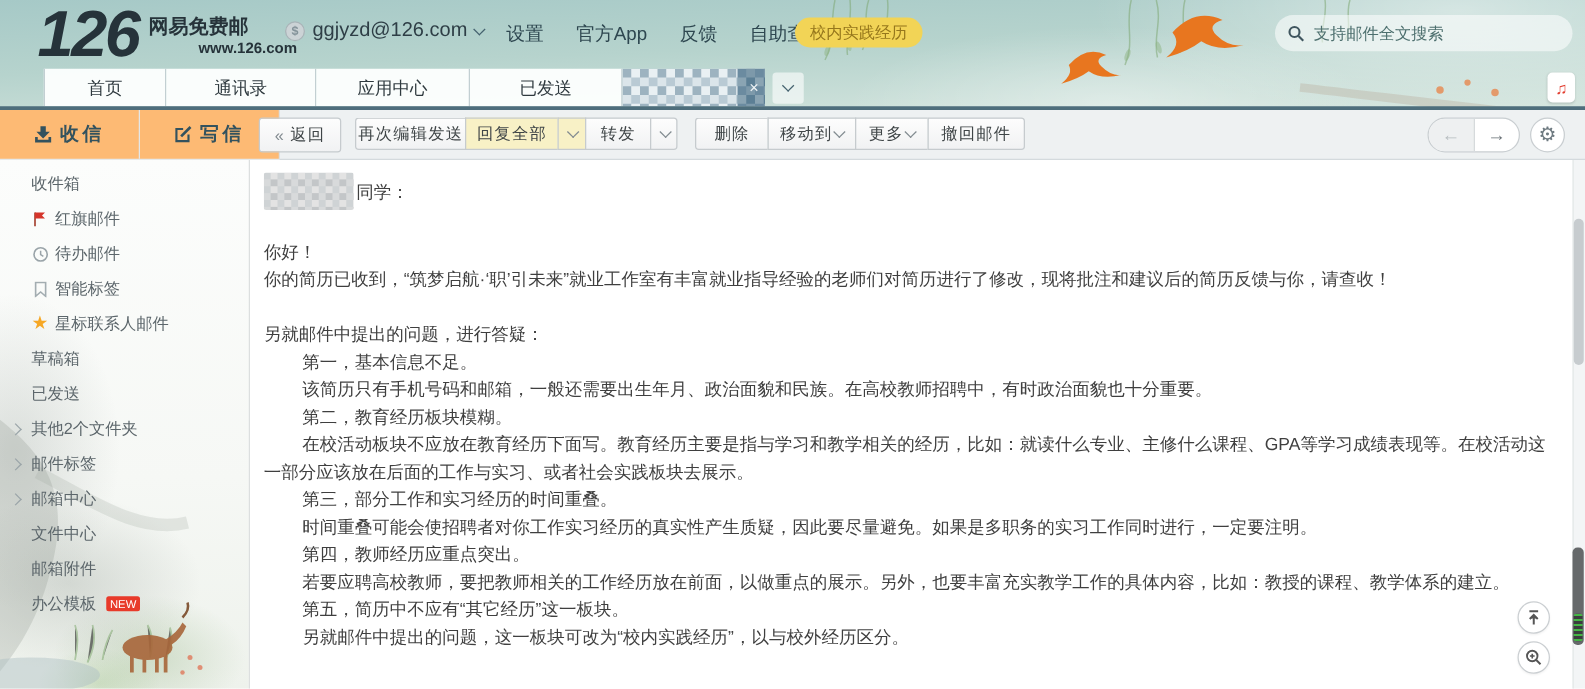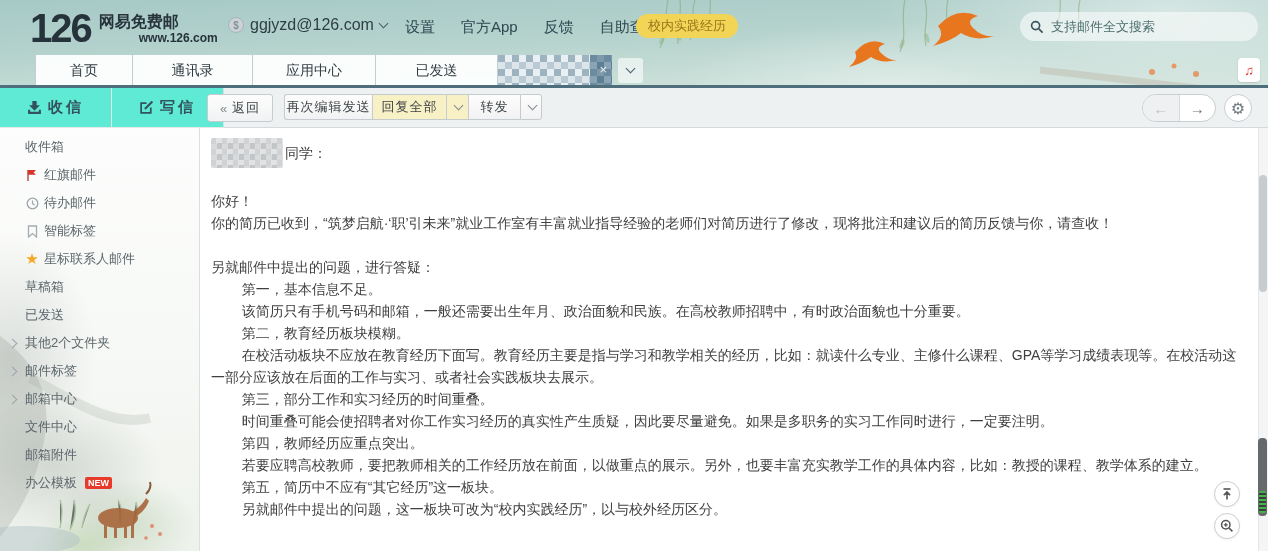--- a/index.html
+++ b/index.html
@@ -9,21 +9,21 @@
 
   
   .sky { position:absolute; left:0; top:0; width:1268px; height:88px;
          background:
            radial-gradient(420px 120px at 92% 10%, rgba(255,255,255,.45), transparent 70%),
            radial-gradient(300px 90px at 70% 95%, rgba(255,255,255,.35), transparent 70%),
            linear-gradient(178deg,#a6c9c7 0%,#b6d3cd 45%,#d6e6df 100%); }
   .deco { position:absolute; pointer-events:none; }
 
   .logo { position:absolute; left:30px; top:6px; display:flex; align-items:center; color:#26333a; }
-  .logo-num { font-size:40px; font-weight:700; letter-spacing:-2px; line-height:44px; }
+  .logo-num { font-size:52px; font-weight:700; font-style:italic; letter-spacing:-2px; line-height:44px; }
   .logo-txt { margin-left:8px; }
   .logo-brand { font-size:16px; font-weight:700; line-height:19px; }
   .logo-url { font-size:12px; font-weight:700; line-height:14px;margin-left:40px; }
 
   .account { position:absolute; left:228px; top:16px; display:flex; align-items:center; gap:6px; cursor:pointer; }
   .coin { width:16px; height:16px; border-radius:50%; background:#ccd3d6; border:1px solid #a9b4b8;
           color:#84939a; font-size:10px; font-weight:700; display:flex; align-items:center; justify-content:center; }
   .account-email { font-size:16px; color:#2e3e46; }
 
   .topmenu { position:absolute; top:18px; left:405px; display:flex; gap:26px; }
@@ -56,21 +56,21 @@
   .tab-close { position:absolute; right:5px; top:7px; color:#eef3f5; font-size:13px; line-height:16px; cursor:pointer; }
   .tab-drop { position:absolute; top:3px; width:25px; height:25px; border-radius:3px; background:rgba(255,255,255,.6);
               display:flex; align-items:center; justify-content:center; cursor:pointer; color:#44616e; }
 
   .cv { display:inline-block; width:7px; height:7px; border-right:1.6px solid currentColor;
         border-bottom:1.6px solid currentColor; transform:rotate(45deg); margin-top:-4px; }
   .cv-r { transform:rotate(-45deg); margin:0; }
 
   
   .actionrow { position:absolute; left:0; top:88px; width:1268px; height:40px; background:#eef1f2; border-bottom:1px solid #d4dadd; }
-  .sidebar-top { position:absolute; left:0; top:0; width:224px; height:40px; background:#5eead4; border-right:1px solid #dcdfe0;
+  .sidebar-top { position:absolute; left:0; top:0; width:224px; height:40px; background:#fdba74; border-right:1px solid #dcdfe0;
                  border-bottom:1px solid #e6e9ea; display:flex; }
   .mailact { flex:1; display:flex; align-items:center; justify-content:center; gap:6px; font-size:15px; font-weight:700;
              color:#33525e; letter-spacing:3px; cursor:pointer; }
   .mailact + .mailact { border-left:1px solid #e3e6e7; }
 
   .toolbar { position:absolute; left:200px; top:0; width:1068px; height:40px; }
   .tbtn { position:absolute; top:6px; height:28px; background:linear-gradient(#fdfdfd,#f1f2f3);
           border:1px solid #c6cbce; font-size:13px; color:#3f4547; display:flex; align-items:center; justify-content:center;
           cursor:pointer; letter-spacing:1px; }
   .tbtn.rnd { border-radius:3px; }
@@ -94,21 +94,21 @@
                radial-gradient(150px 100px at 28% 80%, rgba(140,150,142,.30), transparent 70%),
                radial-gradient(120px 180px at 6% 55%, rgba(120,132,126,.22), transparent 70%),
                radial-gradient(110px 70px at 60% 94%, rgba(120,160,100,.28), transparent 70%),
                radial-gradient(70px 40px at 40% 99%, rgba(150,190,125,.30), transparent 70%),
                linear-gradient(180deg,#fcfdfc 0%,#f6f8f5 60%,#eef2ec 100%); }
   .sitem { position:absolute; left:0; width:200px; height:28px; display:flex; align-items:center; font-size:13px;
            color:#5c666b; cursor:pointer; padding-left:25px; gap:5px; }
   .sitem .exp { position:absolute; left:9px; color:#9aa4a8; }
   .sitem .ic { width:14px; height:14px; flex:0 0 14px; display:flex; align-items:center; justify-content:center; }
   .star-ic { color:#f6a724; font-size:15px; line-height:14px; }
-  .new-badge { background:#e83a2a; color:#fff; font-size:9px; font-weight:700; border-radius:2px; padding:1px 3px; margin-left:3px; }
+  .new-badge { background:#e83a2a; color:#fff; font-size:9px; font-weight:400; border-radius:2px; padding:1px 3px; margin-left:3px; }
 
   
   .mail { position:absolute; left:200px; top:128px; width:1058px; height:423px; background:#fff; padding:10px 12px 0 11px;
           font-size:14px; color:#3f3f3f; line-height:22px; overflow:hidden; }
   .p { min-height:22px; }
   .gap-before { margin-top:22px; }
   .indent { text-indent:2.2em; }
   .bold { font-weight:700; color:#222; }
   .blur-name { display:inline-block; width:72px; height:30px; vertical-align:-10px; margin-right:2px;
                background:conic-gradient(#e3e3e3 0 25%, #c3c6c8 0 50%, #d8dadb 0 75%, #cfd3d5 0); background-size:11px 11px;
@@ -238,20 +238,32 @@
       <div class="grp" style="left:84px">
         <div class="tbtn" style="width:88px">再次编辑发送</div>
         <div class="tbtn hl" style="width:74px">回复全部</div>
         <div class="tbtn hl" style="width:22px">
             <span class="cv"></span>
           </div>
         <div class="tbtn" style="width:52px">转发</div>
         <div class="tbtn" style="width:22px">
             <span class="cv"></span>
           </div>
+      </div>
+      <div class="grp" style="left:356px">
+        <div class="tbtn" style="width:58px">删除</div>
+        <div class="tbtn" style="width:70px">
+          <span>移动到</span>
+            <span class="cv"></span>
+        </div>
+        <div class="tbtn" style="width:58px">
+          <span>更多</span>
+            <span class="cv"></span>
+        </div>
+        <div class="tbtn" style="width:78px">撤回邮件</div>
       </div>
       <div class="navpill">
         <div class="nav-prev">←</div>
         <div class="nav-next">→</div>
       </div>
       <div class="gearbtn">⚙</div>
     </div>
   </div>
 
   <div class="sidebar">

